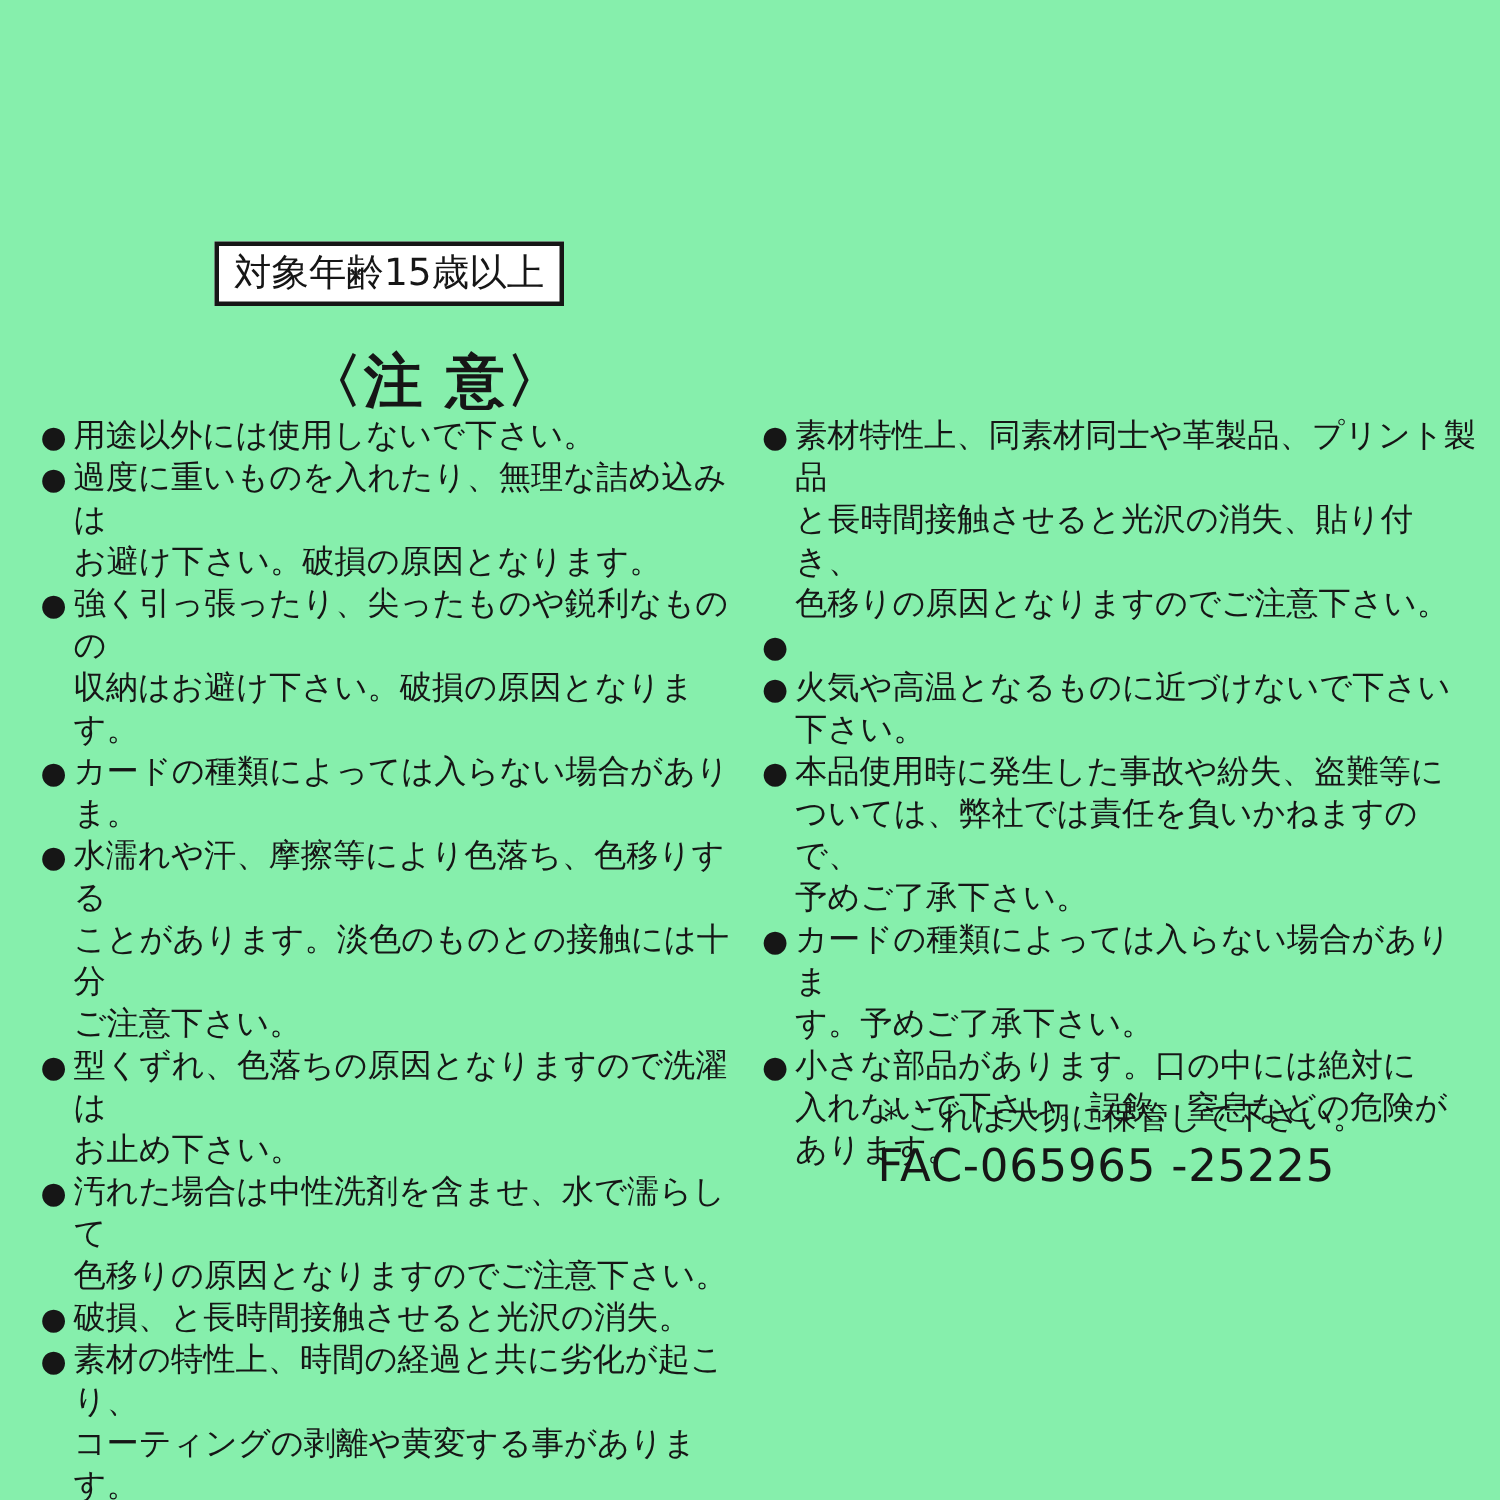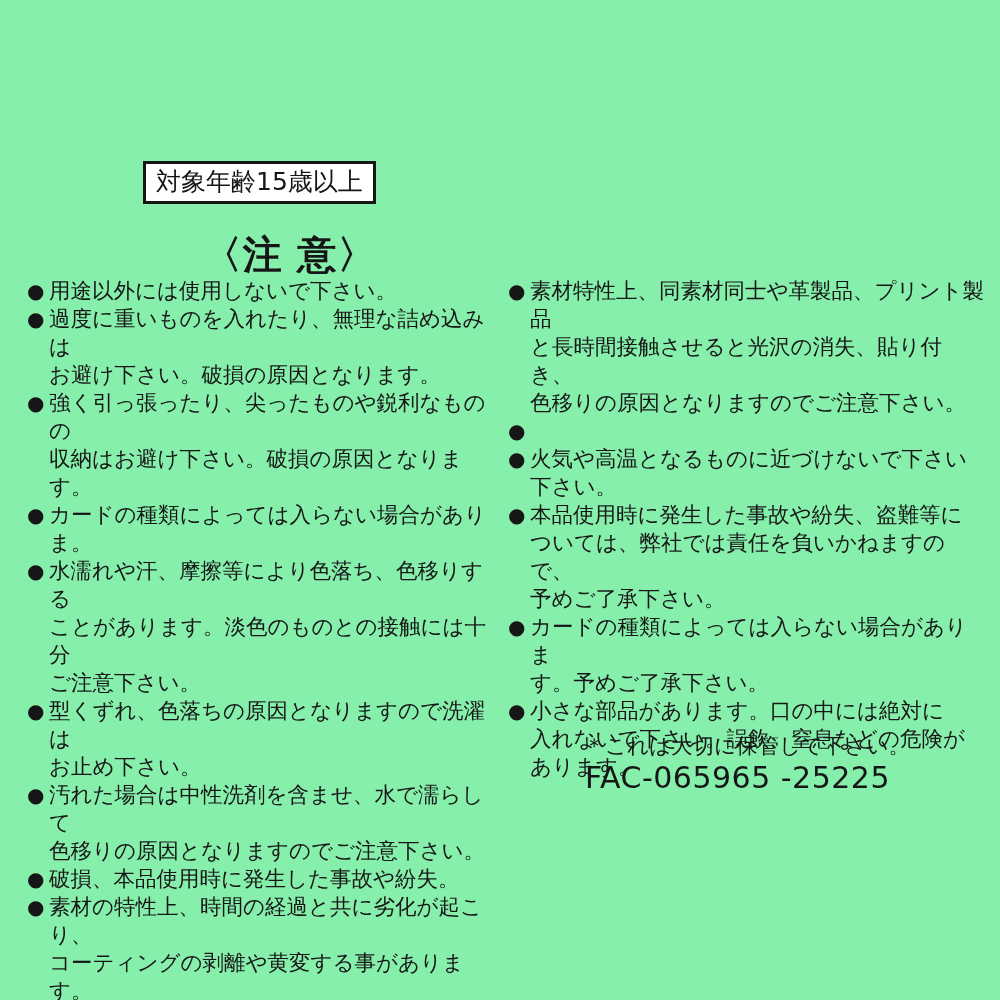--- a/index.html
+++ b/index.html
@@ -126,21 +126,21 @@
         <span class="item-text">型くずれ、色落ちの原因となりますので洗濯は
 お止め下さい。</span>
       </div>
       <div class="item">
         <span class="bullet">●</span>
         <span class="item-text">汚れた場合は中性洗剤を含ませ、水で濡らして
 色移りの原因となりますのでご注意下さい。</span>
       </div>
       <div class="item">
         <span class="bullet">●</span>
-        <span class="item-text">破損、本品使用時に発生した事故や紛失。</span>
+        <span class="item-text">破損、と長時間接触させると光沢の消失。</span>
       </div>
       <div class="item">
         <span class="bullet">●</span>
         <span class="item-text">素材の特性上、時間の経過と共に劣化が起こり、
 コーティングの剥離や黄変する事があります。
 またシワ、傷、ひび割れや剥がれ等が発生する
 事があります。予めご了承下さい。</span>
       </div>
 
     </div>

